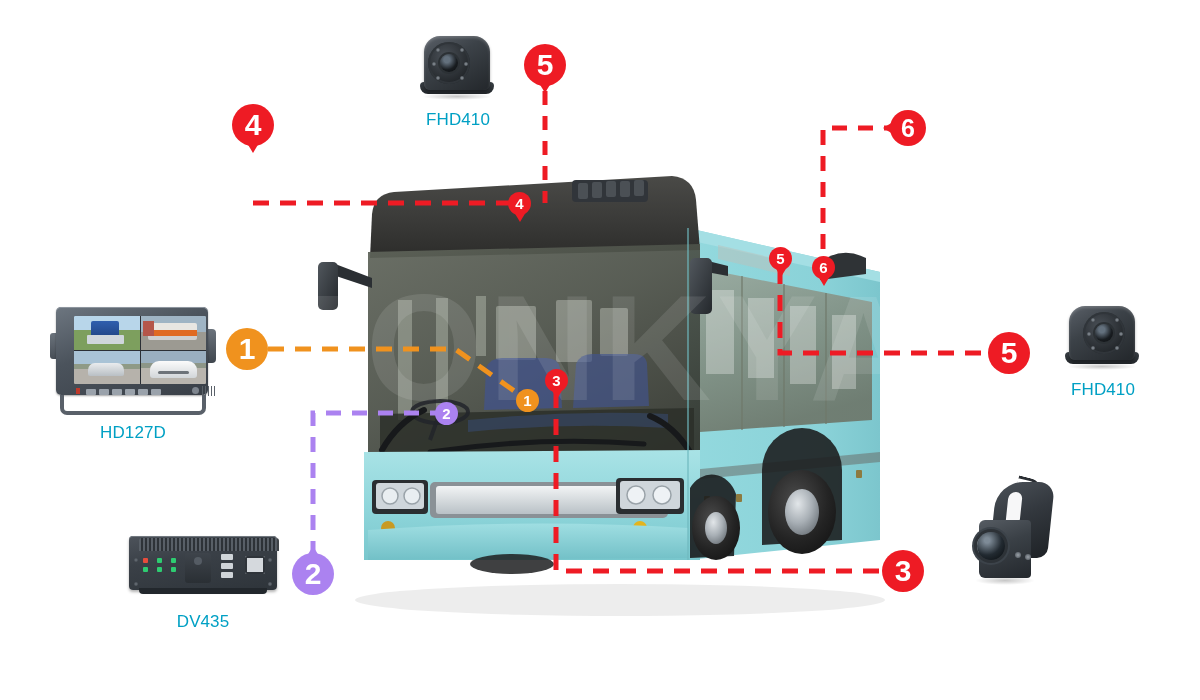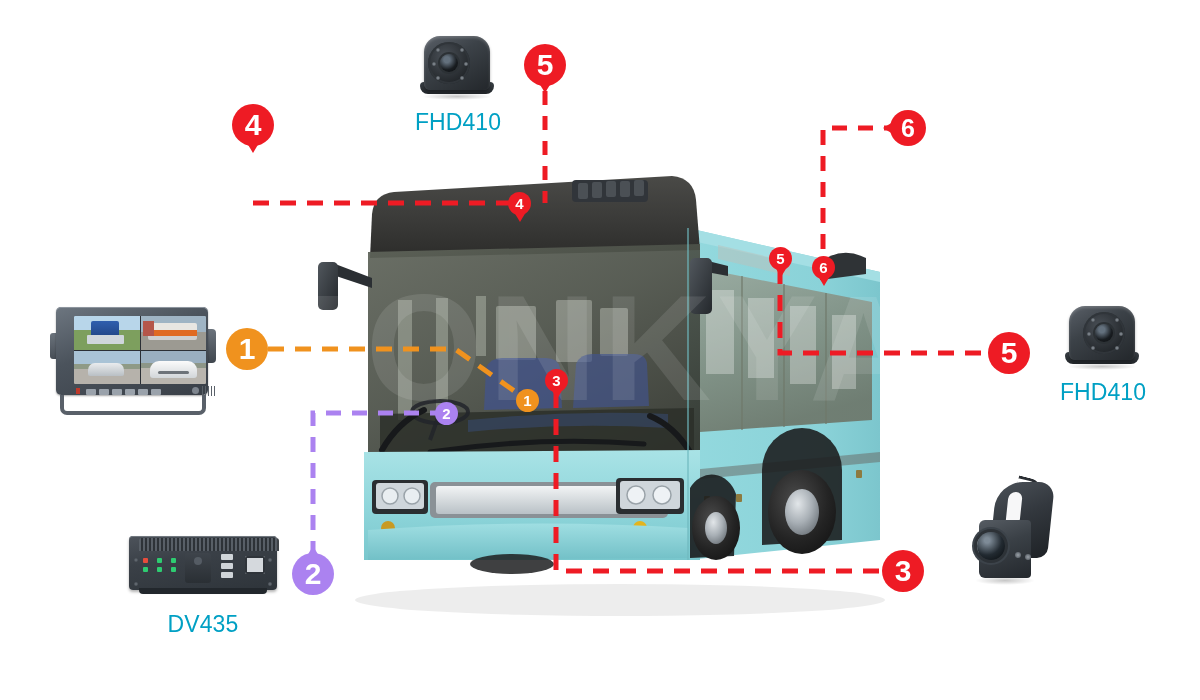--- a/index.html
+++ b/index.html
@@ -19,21 +19,21 @@
   
   .layer-lines   { position:absolute; inset:0; z-index: 5; pointer-events:none; }
   .layer-bus     { position:absolute; inset:0; z-index: 3; }
   .layer-devices { position:absolute; inset:0; z-index: 8; }
   .layer-badges  { position:absolute; inset:0; z-index: 10; }
 
   
   .device { position: absolute; text-align: center; }
   .device .caption {
     color: #00a0c4;
-    font-size: 23px;
+    font-size: 17px;
     line-height: 1.12;
     white-space: nowrap;
     letter-spacing: .1px;
     margin-top: 6px;
   }
   .device .caption .sub { display:block; }
   .dev-art { position: relative; margin: 0 auto; }
 
   
   .monitor { width: 170px; height: 112px; }
@@ -495,20 +495,21 @@
               <i></i>
               <i></i>
               <i></i>
               <i></i>
           </div>
           <div class="mon-knob"></div>
           <div class="mon-speaker"></div>
         </div>
         <div class="mon-stand"></div>
       </div>
+      <div class="caption">HD127D</div>
     </div>
 
     <div class="device" style="left:118px; top:528px; width:170px;">
       <div class="dev-art dvr">
         <div class="dvr-body">
           <div class="dvr-vent"></div>
           <div class="dvr-screw" style="left:5px; top:22px;"></div>
           <div class="dvr-screw" style="left:139px; top:22px;"></div>
           <div class="dvr-screw" style="left:5px; top:46px;"></div>
           <div class="dvr-screw" style="left:139px; top:46px;"></div>

